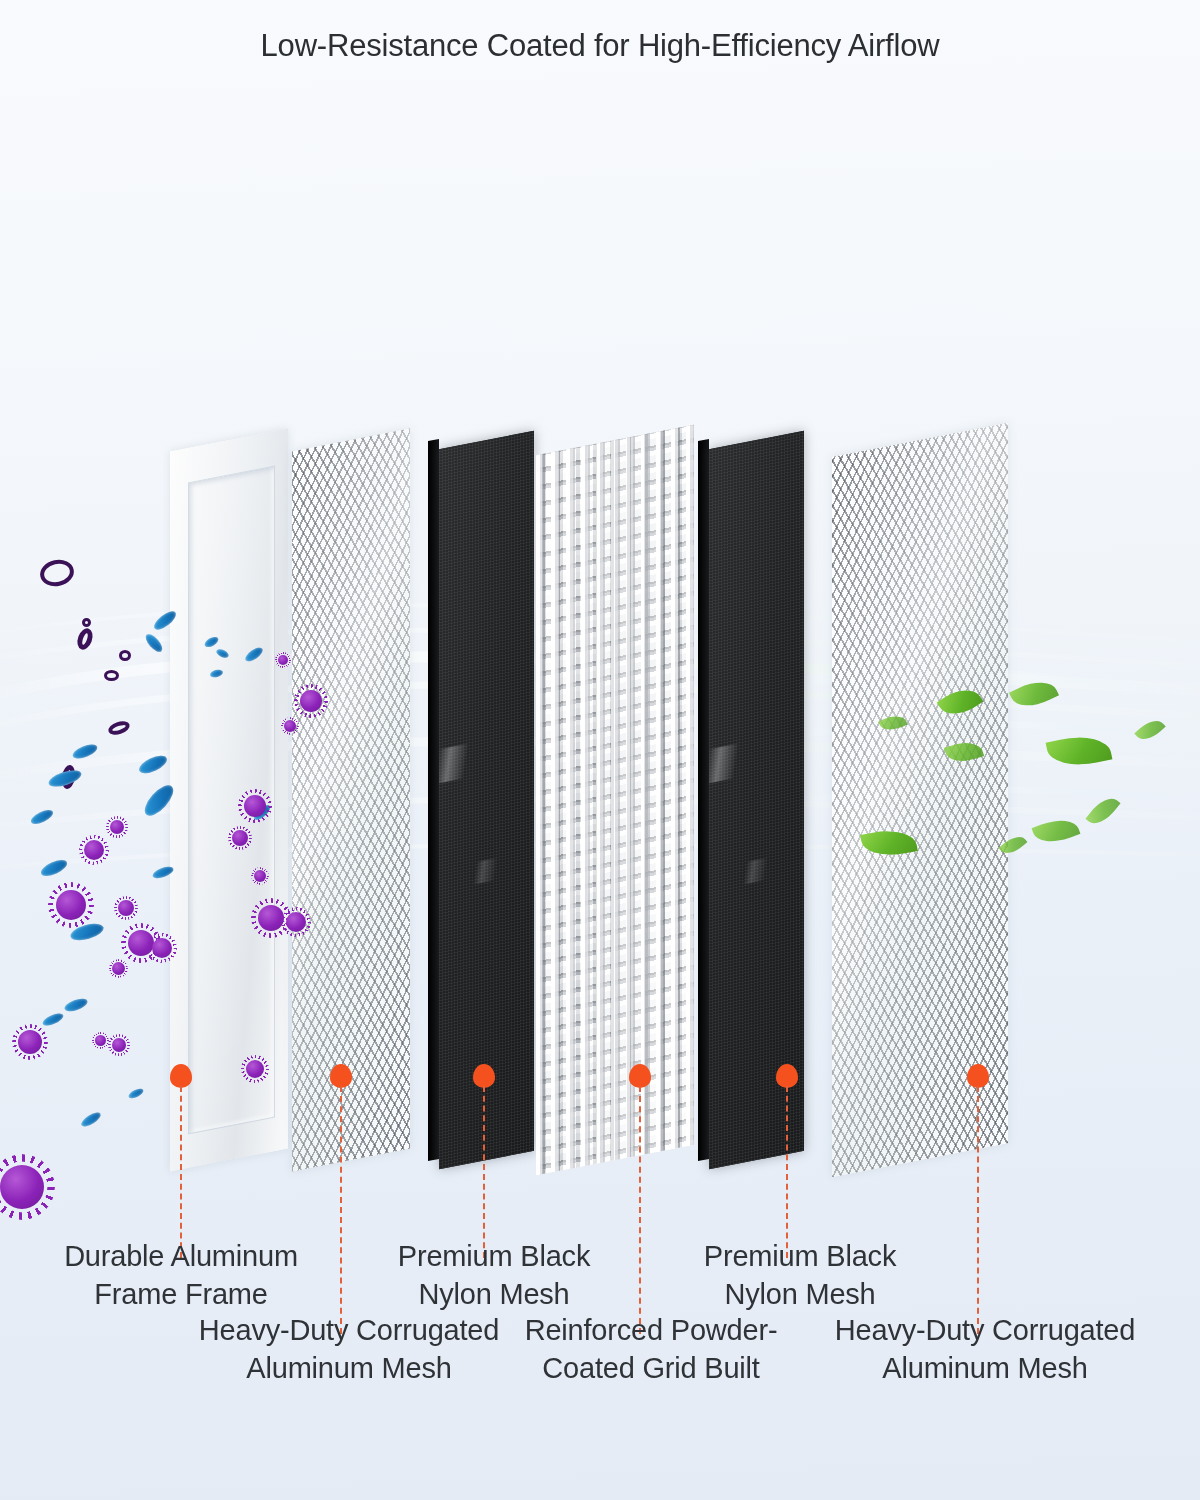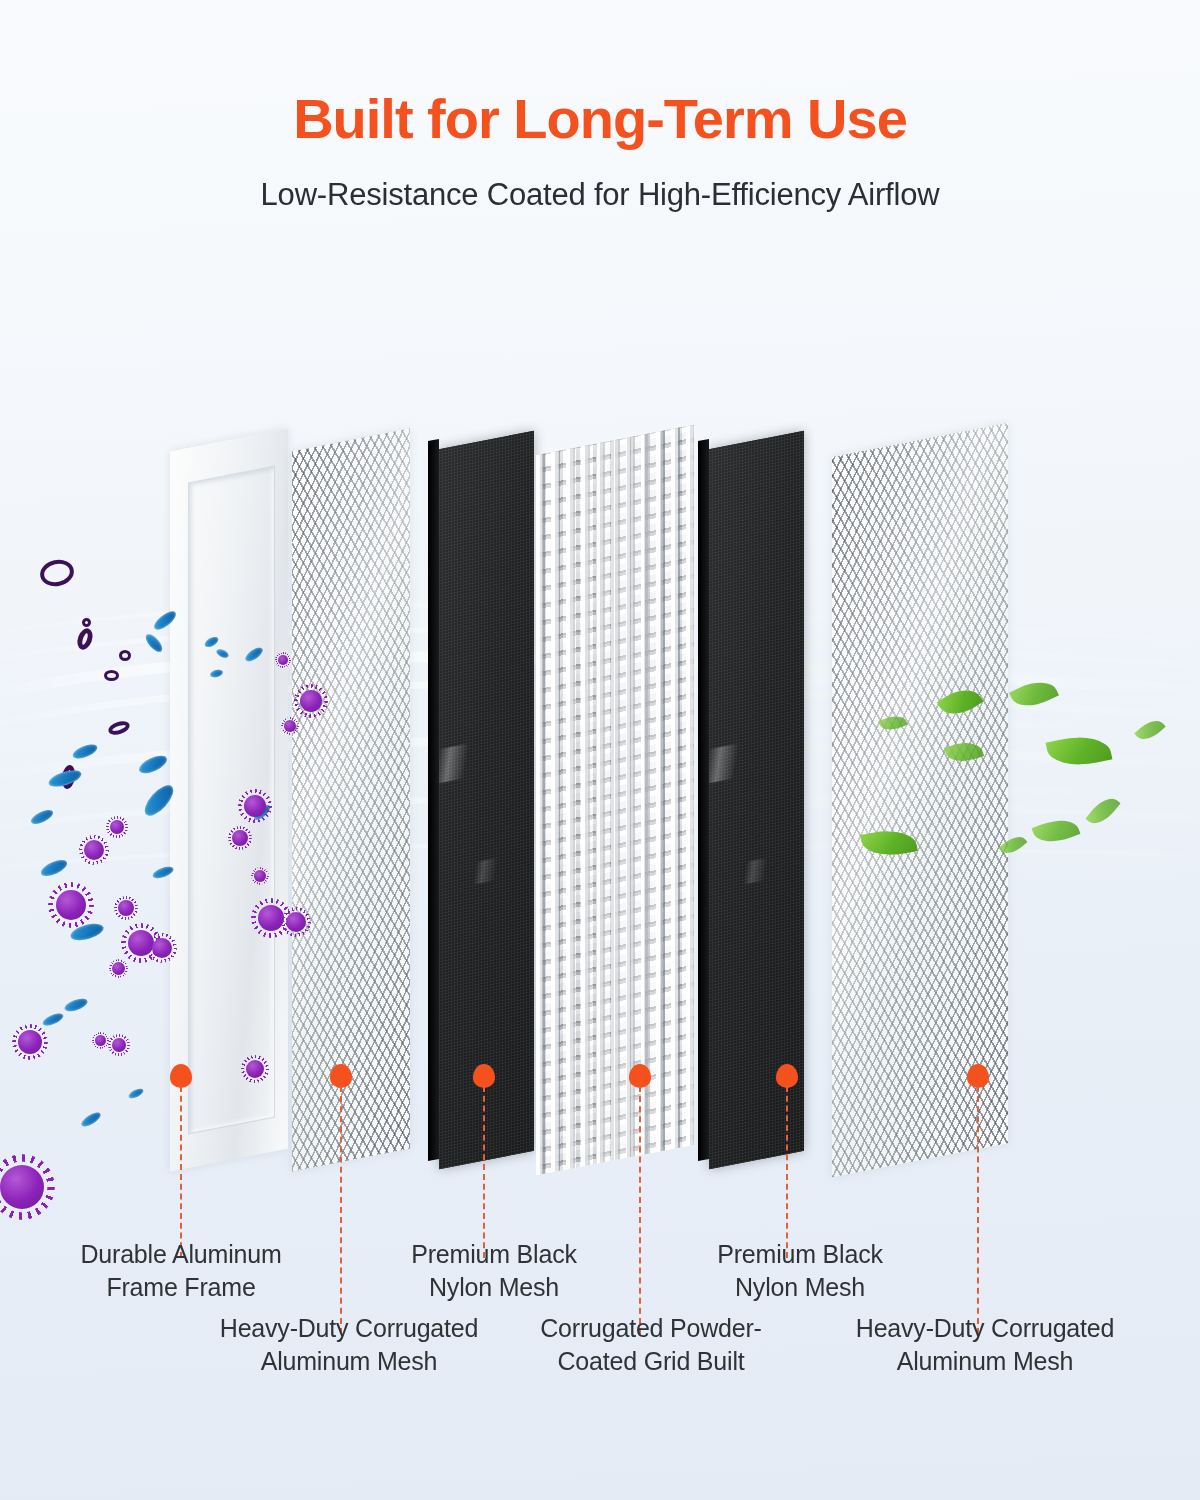--- a/index.html
+++ b/index.html
@@ -137,29 +137,28 @@
   .pin{ position:absolute; pointer-events:auto; }
   .pin .dot{
     position:absolute; left:-11px; top:0; width:22px; height:24px;
     background:#f4511e; border-radius:50% 50% 50% 50%/58% 58% 42% 42%;
   }
   .pin .stem{
     position:absolute; left:-1px; top:22px; width:2px;
     border-left:2px dashed #e2603a;
   }
   .lbl{
-    position:absolute; text-align:center; font-size:25px; line-height:1.30;
+    position:absolute; text-align:center; font-size:29px; line-height:1.30;
     color:#2f3337; letter-spacing:-.2px; pointer-events:auto;
   }
 </style>
 </head>
 <body>
 
 <div class="header">
-  <div class="title">Built for Long-Term Use</div>
   <div class="subtitle">Low-Resistance Coated for High-Efficiency Airflow</div>
 </div>
 
 <div class="scene">
 
   <svg class="flow" viewBox="0 0 1200 820" preserveAspectRatio="none">
     <defs>
       <linearGradient id="fg" x1="0" y1="0" x2="1" y2="0">
         <stop offset="0%" stop-color="#ffffff" stop-opacity="0"></stop>
         <stop offset="22%" stop-color="#ffffff" stop-opacity=".95"></stop>
@@ -331,21 +330,21 @@
     <div>Premium Black</div>
     <div>Nylon Mesh</div>
   </div>
 
   <div class="lbl" style="left:186px; top:1312px; width:326px;">
     <div>Heavy-Duty Corrugated</div>
     <div>Aluminum Mesh</div>
   </div>
 
   <div class="lbl" style="left:518px; top:1312px; width:266px;">
-    <div>Corrugated Powder-</div>
+    <div>Reinforced Powder-</div>
     <div>Coated Grid Built</div>
   </div>
 
   <div class="lbl" style="left:822px; top:1312px; width:326px;">
     <div>Heavy-Duty Corrugated</div>
     <div>Aluminum Mesh</div>
   </div>
 </div>
 
 </body></html>

